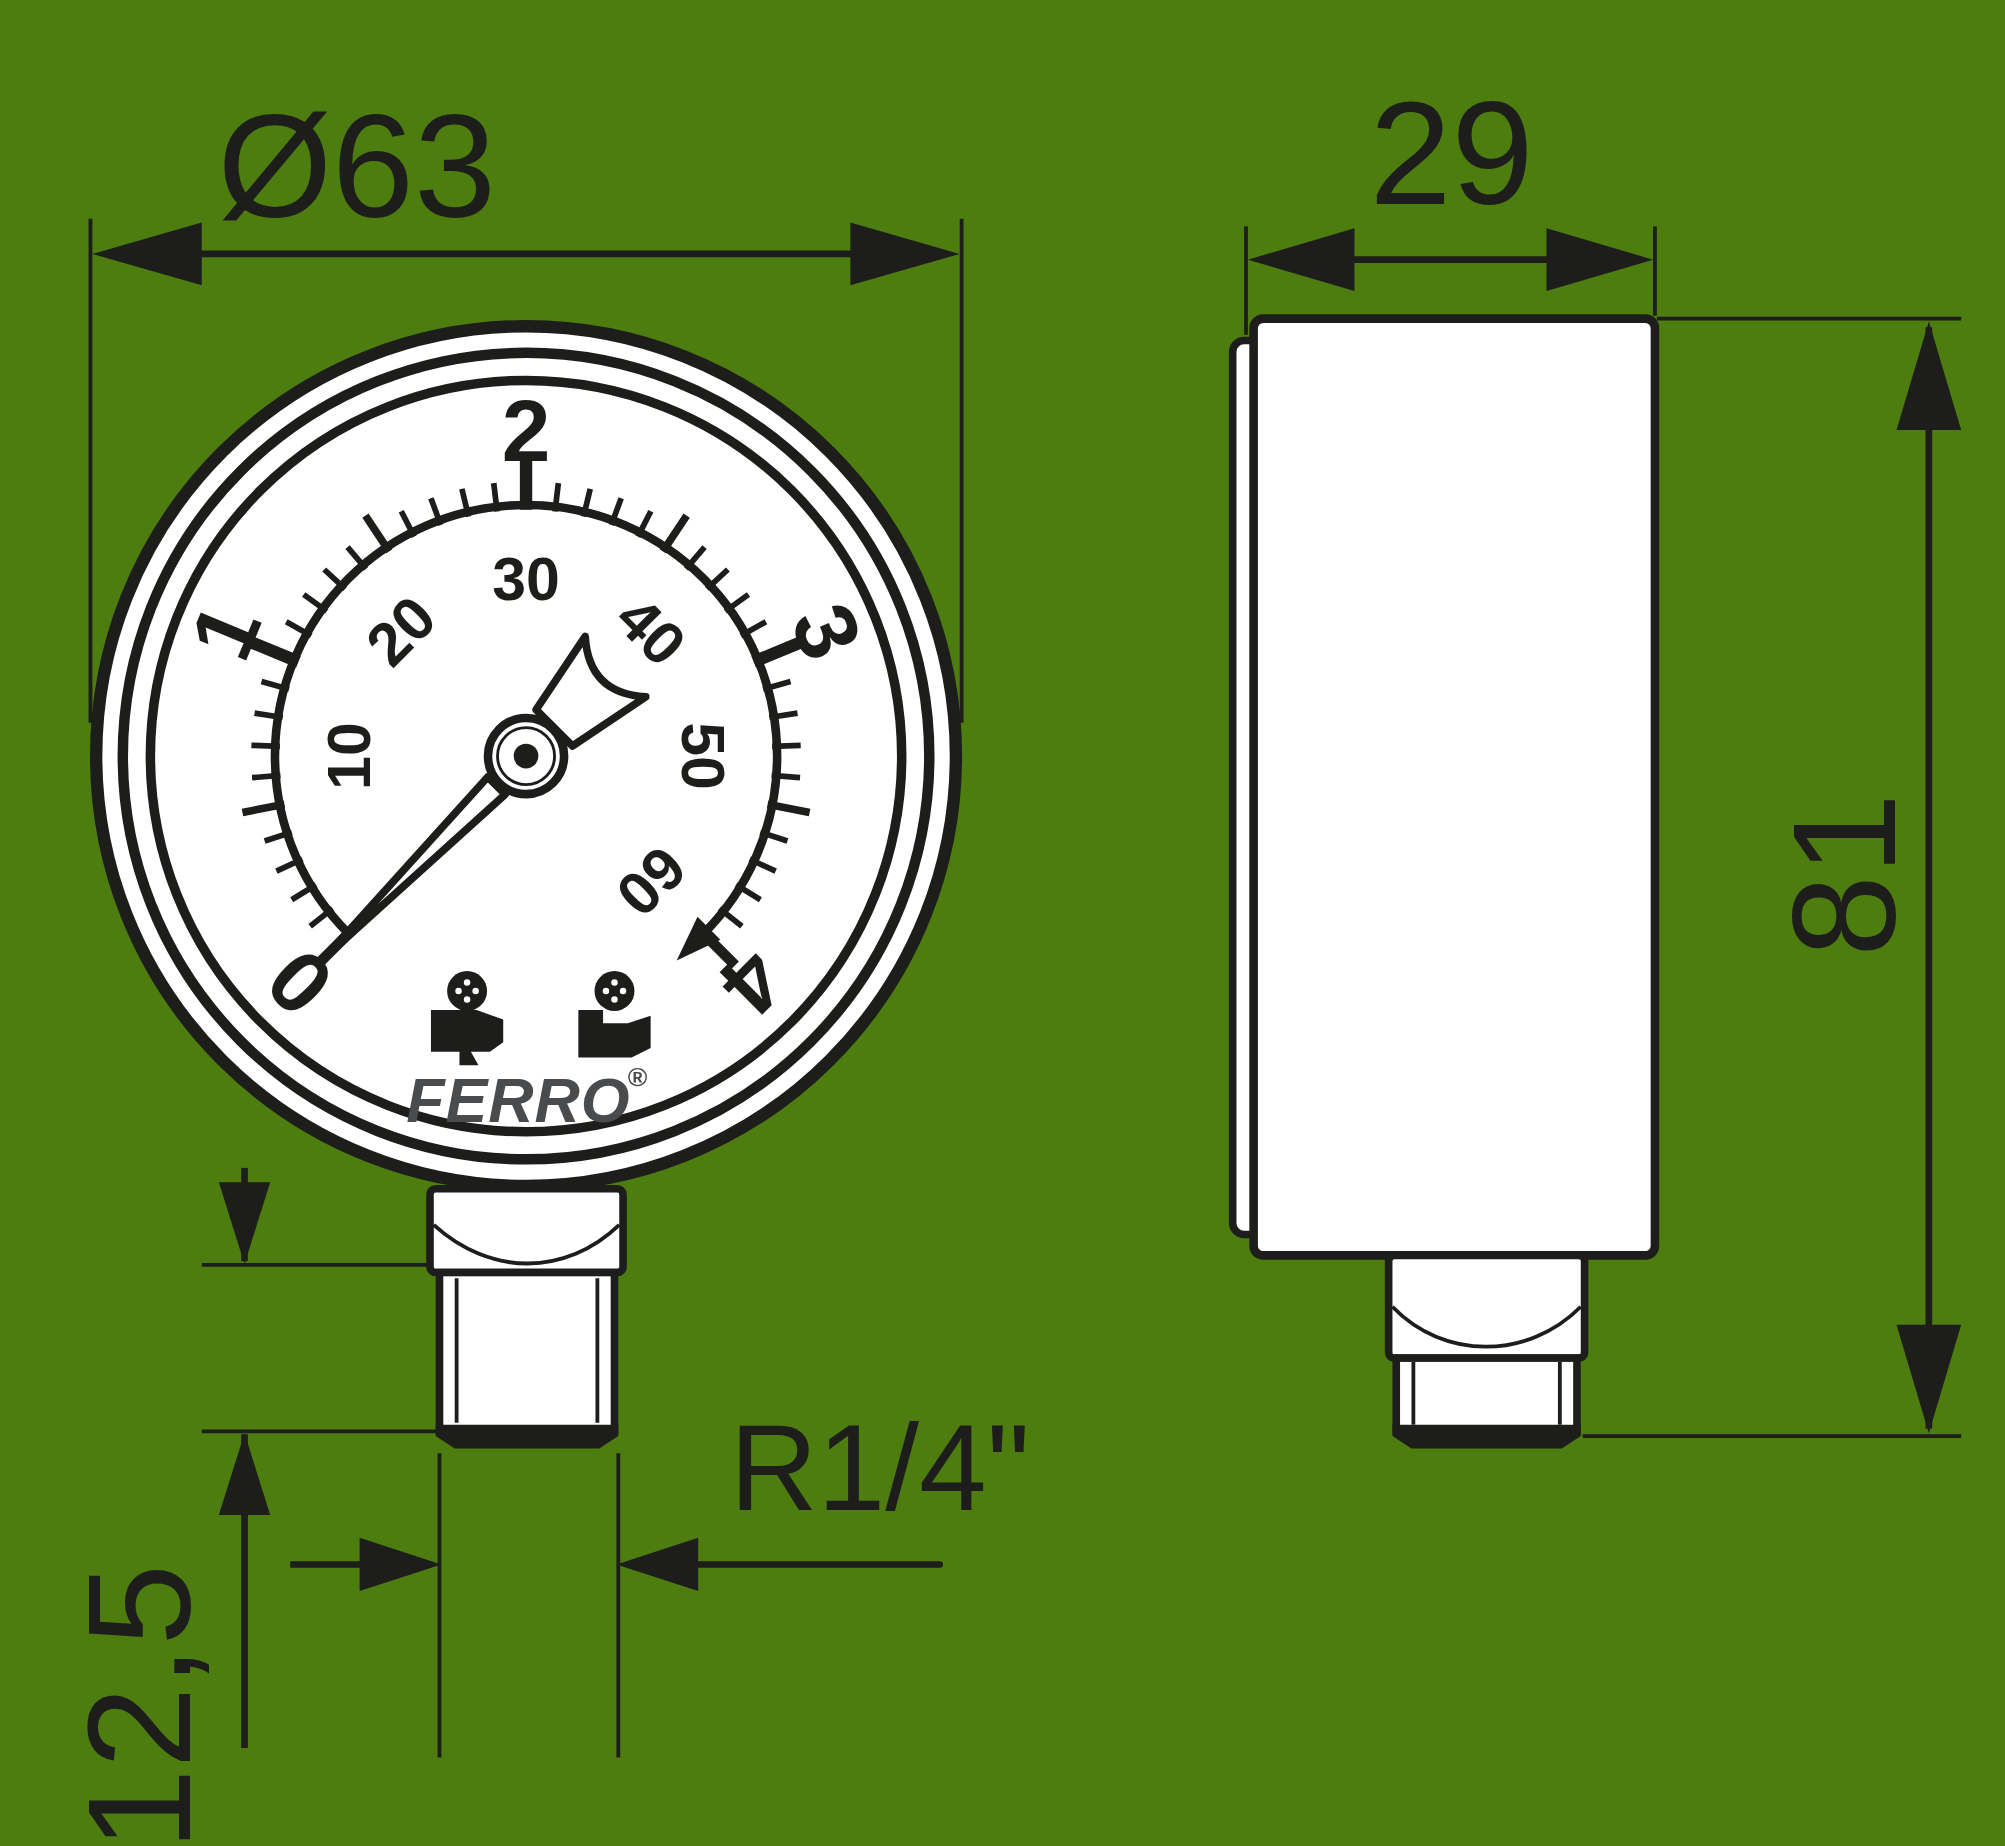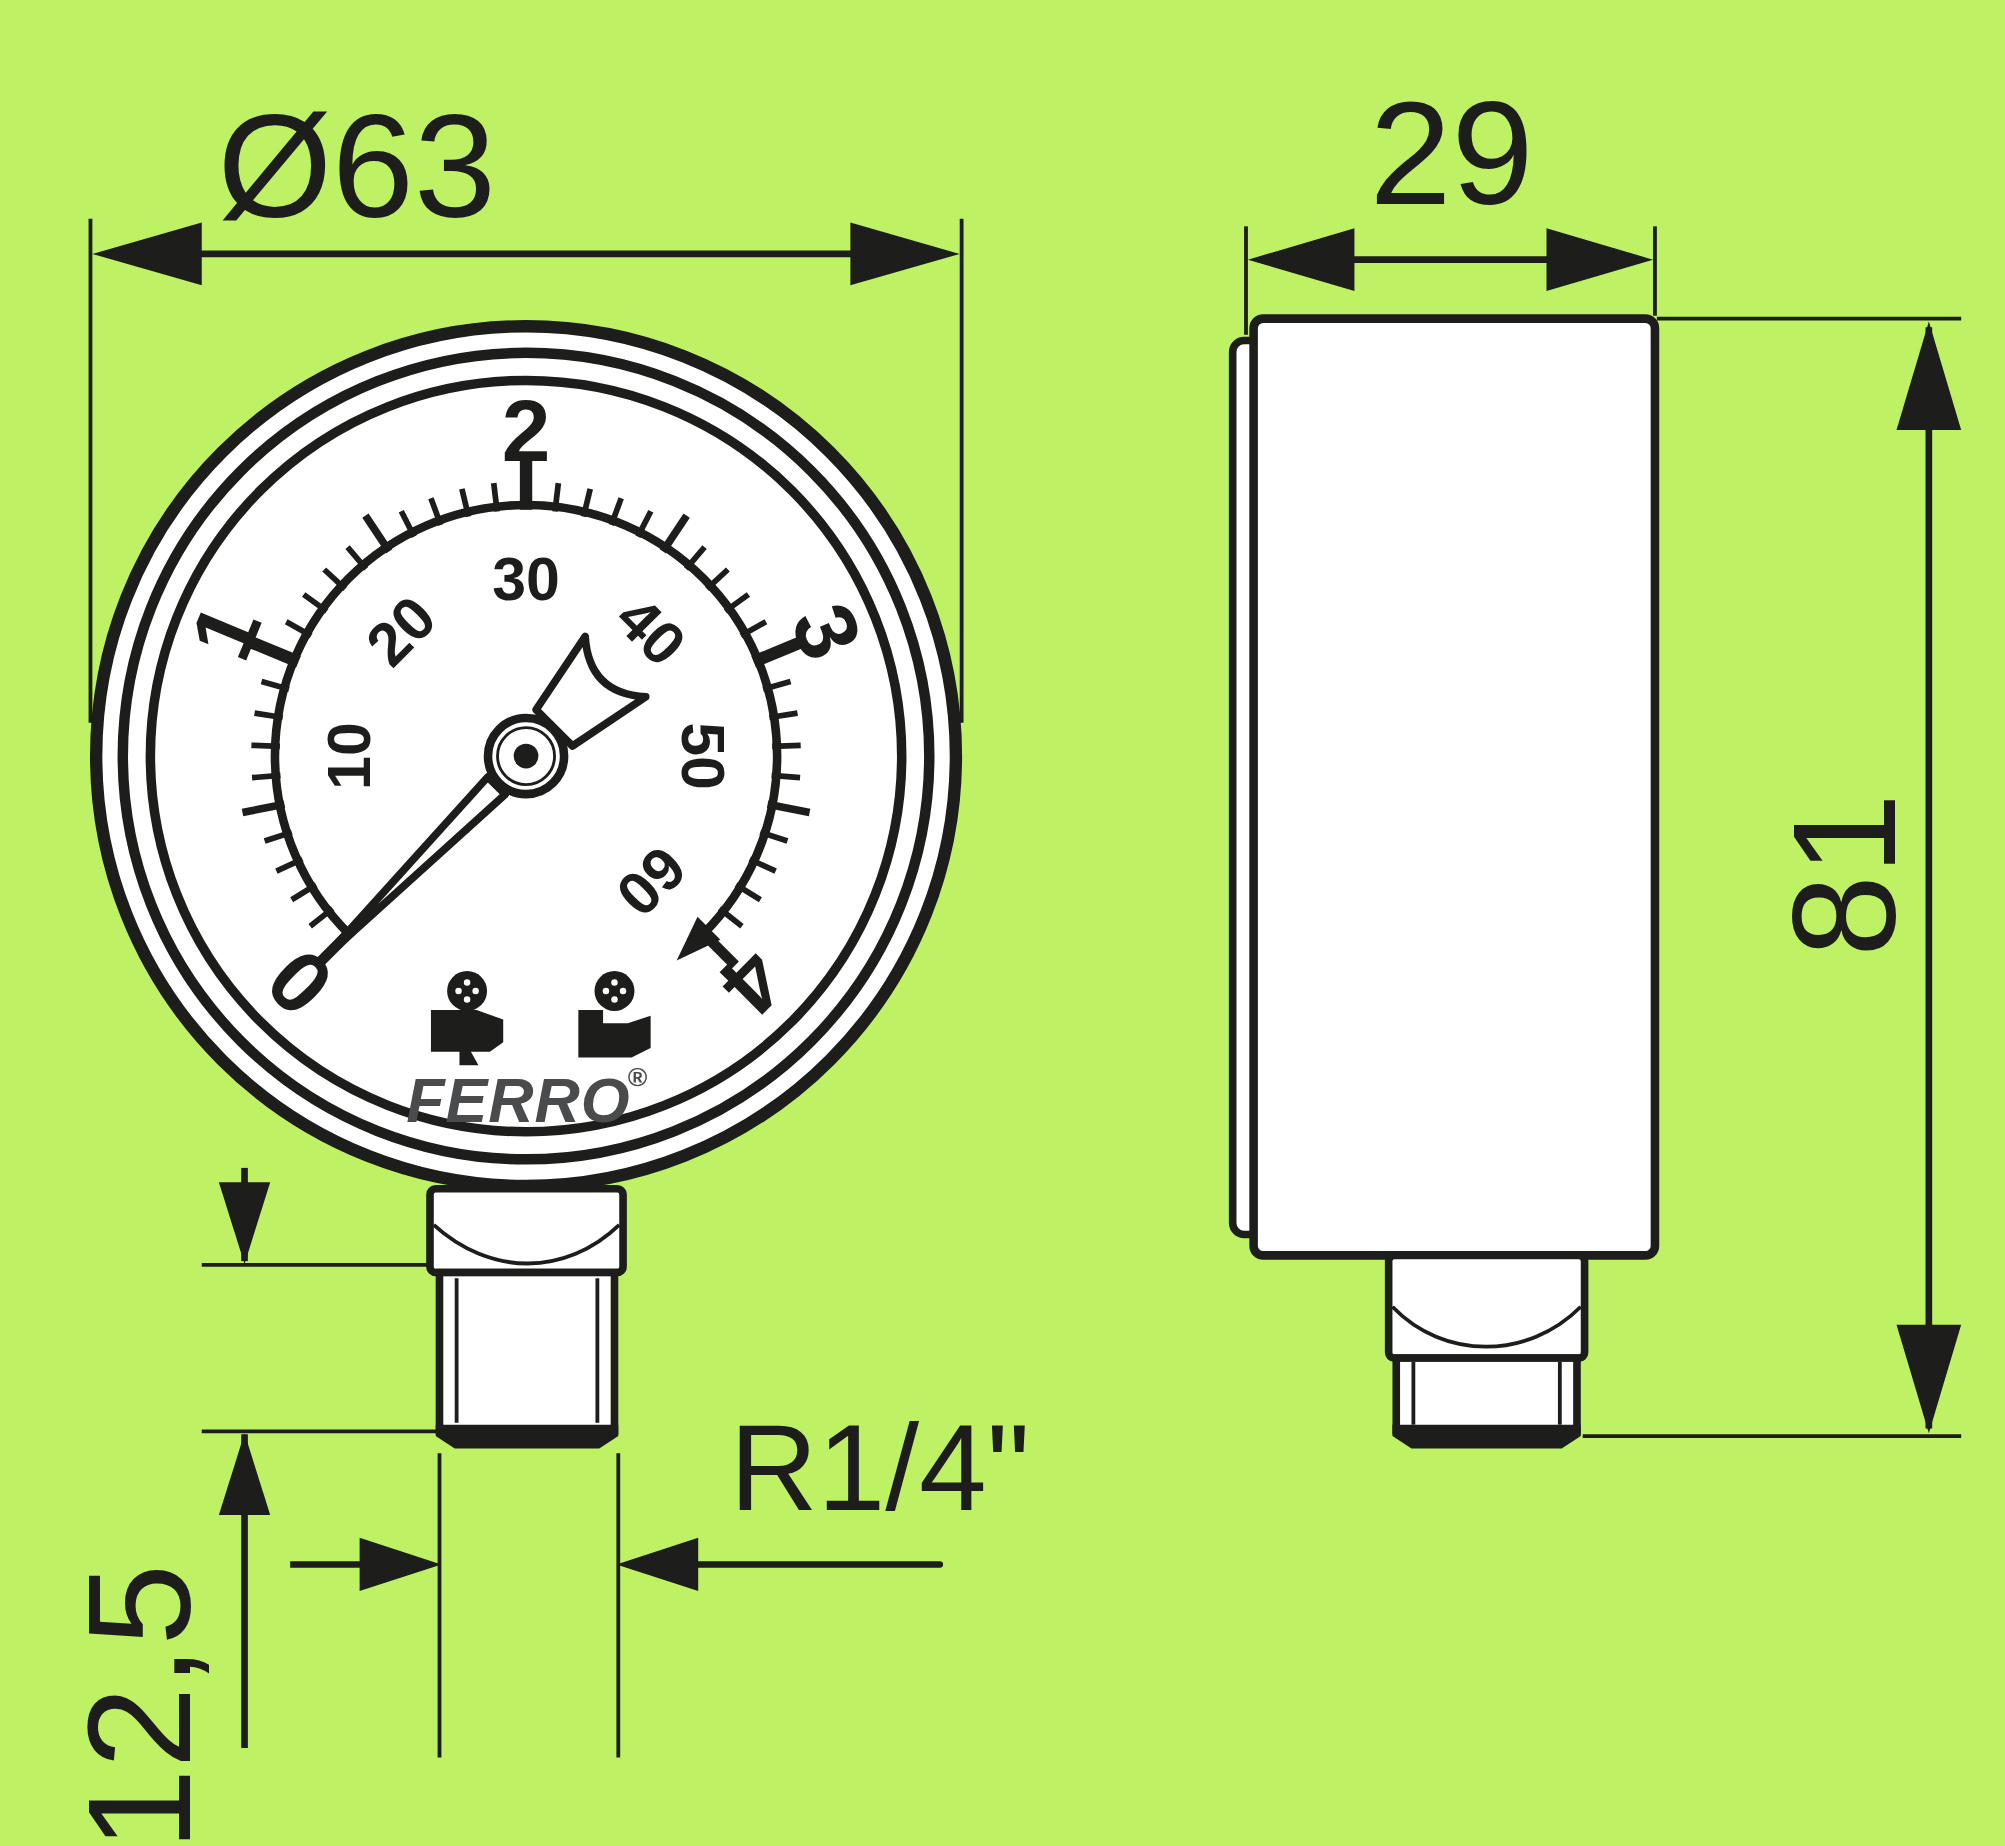--- a/index.html
+++ b/index.html
@@ -1,16 +1,16 @@
 <!DOCTYPE html>
 <html style="font-size:15px"><head>
 <meta charset="utf-8">
 <style>
   html,body{margin:0;padding:0;background:#ffffff;}
-  .canvas{width:2006px;height:1846px;background:#bef264;position:relative;
+  .canvas{width:2006px;height:1846px;background:#4d7c0f;position:relative;
           font-family:"Liberation Sans", sans-serif;}
   svg{display:block;}
   text{font-family:"Liberation Sans", sans-serif;}
   .dim-text{font-size:155px;fill:#1d1d1b;}
   .dim-text-small{font-size:128px;fill:#1d1d1b;}
   .brand-text{font-size:66px;font-weight:bold;font-style:italic;fill:#4a4b4d;letter-spacing:1px;}
   .brand-reg{font-size:28px;font-weight:bold;fill:#4a4b4d;}
   .outline{fill:#ffffff;stroke:#1d1d1b;}
   .thin{stroke:#1d1d1b;stroke-width:4;fill:none;}
   .dimline{stroke:#1d1d1b;stroke-width:7;fill:none;}

